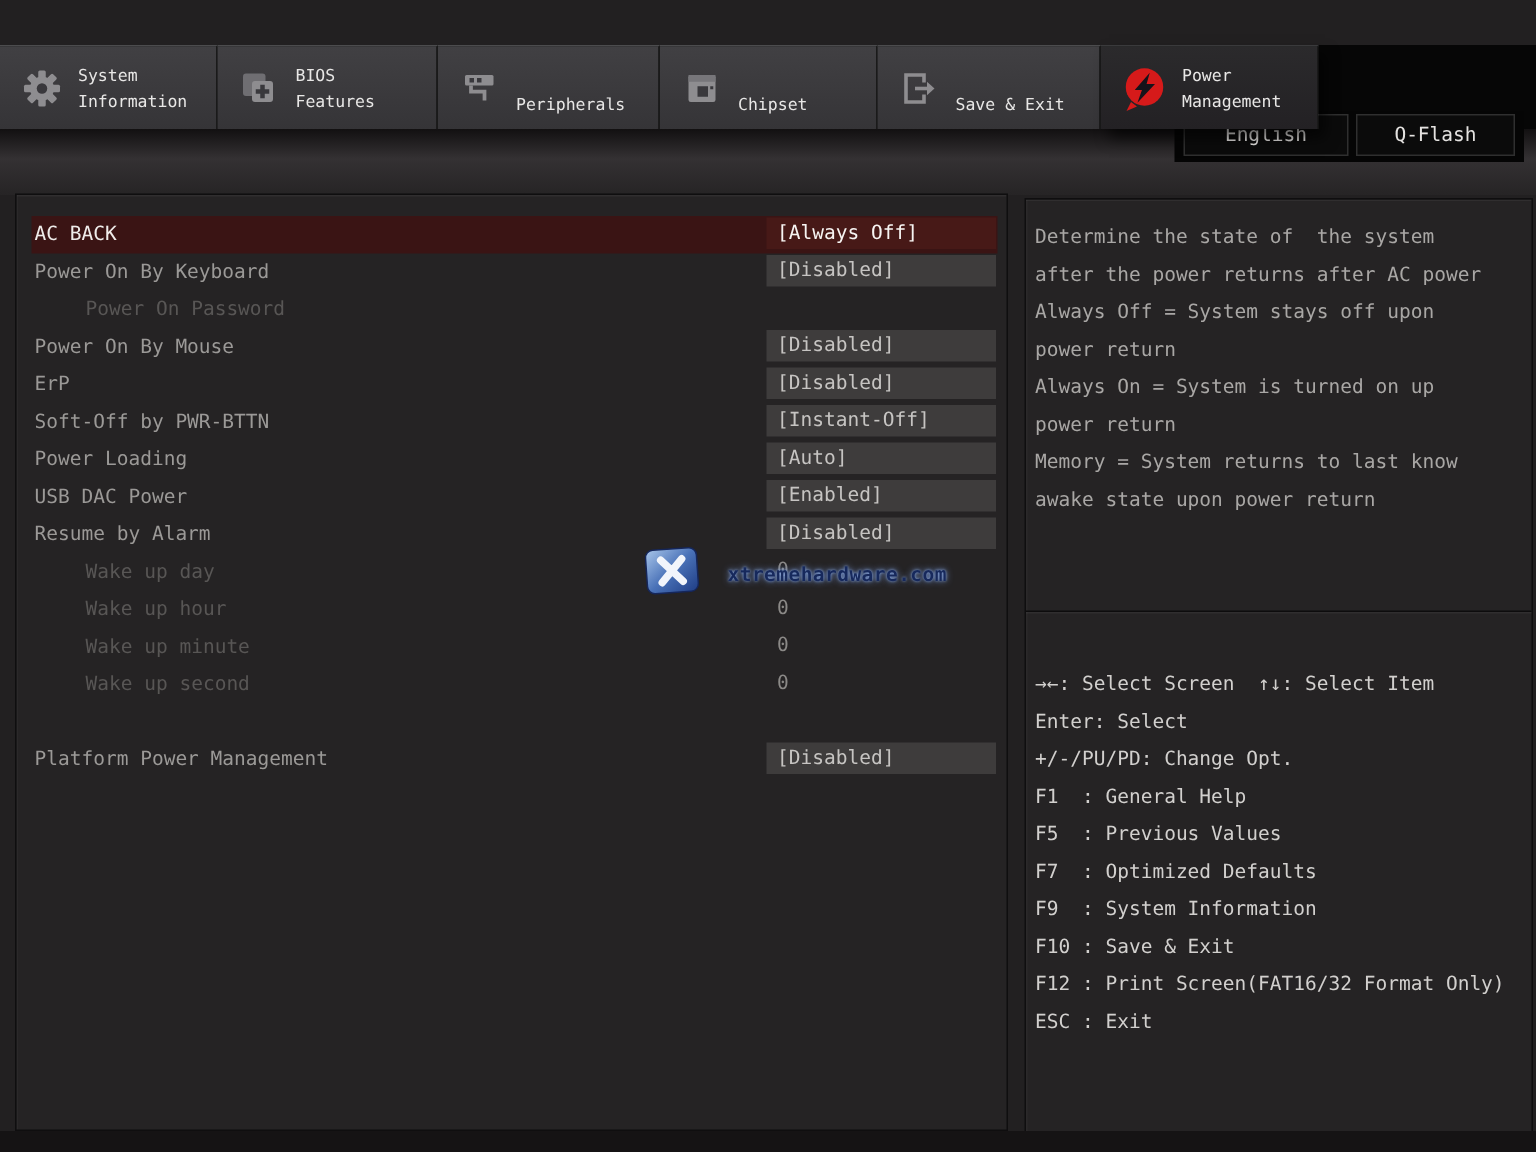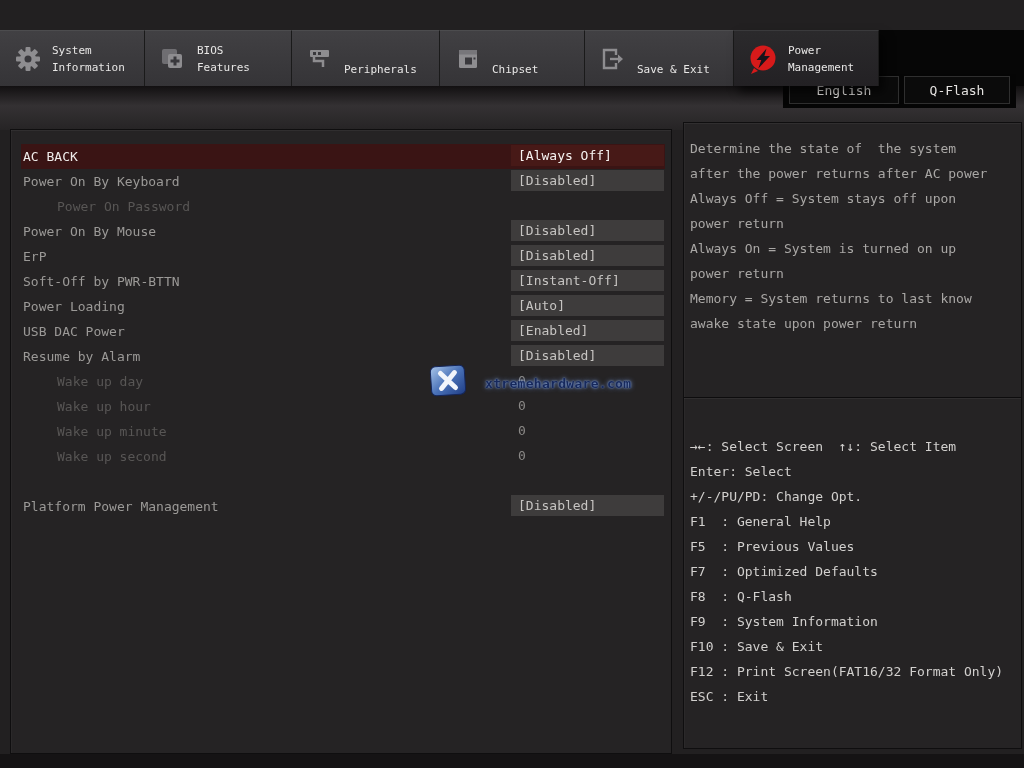--- a/index.html
+++ b/index.html
@@ -34,21 +34,21 @@
   .topbtn{position:absolute;top:2px;height:28px;box-sizing:border-box;background:#0b0b0b;
     border:1px solid #2f2f2f;color:#e4e2e0;font-size:13px;display:flex;
     align-items:center;justify-content:center;cursor:default;}
   #btn-english{left:6px;width:110px;}
   #btn-qflash{left:121px;width:106px;}
 
   
   .panel{background:#252324;border:1px solid #0f0e0f;box-sizing:border-box;
     box-shadow:inset 0 1px 0 rgba(255,255,255,.05),inset 1px 0 0 rgba(255,255,255,.03);}
   #left-panel{left:10px;top:129px;width:662px;height:625px;}
-  #right-panel{left:683px;top:122px;width:339px;height:627px;}
+  #right-panel{left:683px;top:132px;width:339px;height:627px;}
 
   
   #rows{position:absolute;left:10px;top:14px;width:644px;}
   .row{position:relative;height:25px;}
   .row .lbl{position:absolute;left:2px;top:0;height:25px;line-height:25px;
     font-size:13px;color:#9b9997;white-space:pre;}
   .row.indent .lbl{left:36px;}
   .row.disabled .lbl{color:#585655;}
   .row .val{position:absolute;left:490px;top:1px;width:146px;height:21px;
     background:#3e3c3c;color:#c6c4c2;font-size:13px;line-height:21px;
@@ -240,21 +240,20 @@
       <div class="hline">awake state upon power return</div>
     </div>
     <div id="rdivider"></div>
     <div id="legend">
       <div class="kline">→←: Select Screen  ↑↓: Select Item</div>
       <div class="kline">Enter: Select</div>
       <div class="kline">+/-/PU/PD: Change Opt.</div>
       <div class="kline">F1  : General Help</div>
       <div class="kline">F5  : Previous Values</div>
       <div class="kline">F7  : Optimized Defaults</div>
-      <div class="kline">F8  : Q-Flash</div>
       <div class="kline">F9  : System Information</div>
       <div class="kline">F10 : Save &amp; Exit</div>
       <div class="kline">F12 : Print Screen(FAT16/32 Format Only)</div>
       <div class="kline">ESC : Exit</div>
     </div>
   </div>
 
   <div id="watermark" class="abs">
     <span>
       <svg width="40" height="34" viewBox="0 0 40 34">

